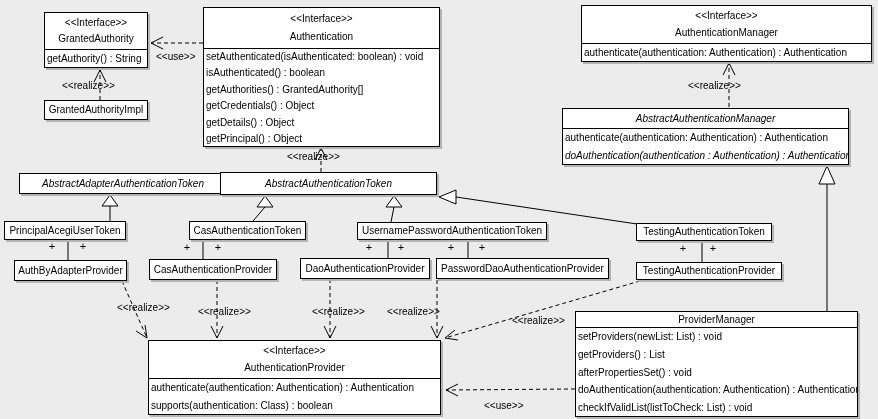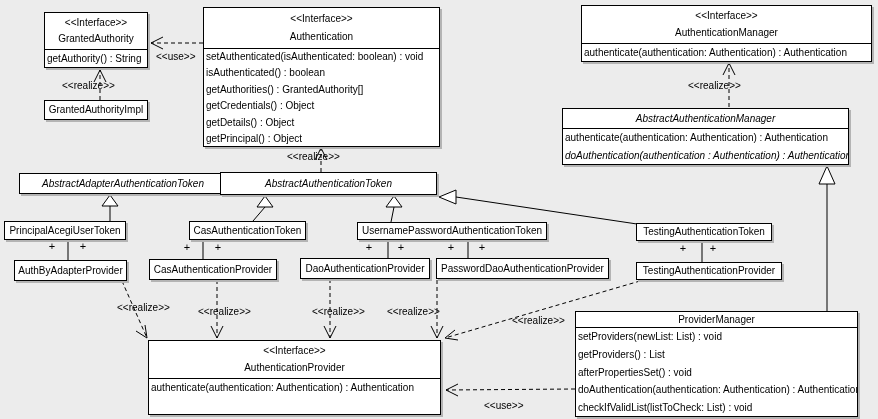--- a/index.html
+++ b/index.html
@@ -176,20 +176,21 @@
         <div class="cls-name">PasswordDaoAuthenticationProvider</div>
       </div>
     </div>
     <div class="uml-class" style="left: 148px; top: 340px; width: 293px; height: 75px;">
       <div class="uml-head" style="height: 38px;">
         <div class="stereo">&lt;&lt;Interface&gt;&gt;</div>
         <div class="cls-name">AuthenticationProvider</div>
       </div>
       <div class="uml-methods">
         <div class="method-row" style="height: 18px; line-height: 18px;">authenticate(authentication: Authentication) : Authentication</div>
+        <div class="method-row" style="height: 18px; line-height: 18px;">supports(authentication: Class) : boolean</div>
       </div>
     </div>
     <div class="uml-class" style="left: 575px; top: 311px; width: 283px; height: 106px;">
       <div class="uml-head" style="height: 16px;">
         <div class="cls-name">ProviderManager</div>
       </div>
       <div class="uml-methods">
         <div class="method-row" style="height: 17.8px; line-height: 17.8px;">setProviders(newList: List) : void</div>
         <div class="method-row" style="height: 17.8px; line-height: 17.8px;">getProviders() : List</div>
         <div class="method-row" style="height: 17.8px; line-height: 17.8px;">afterPropertiesSet() : void</div>

